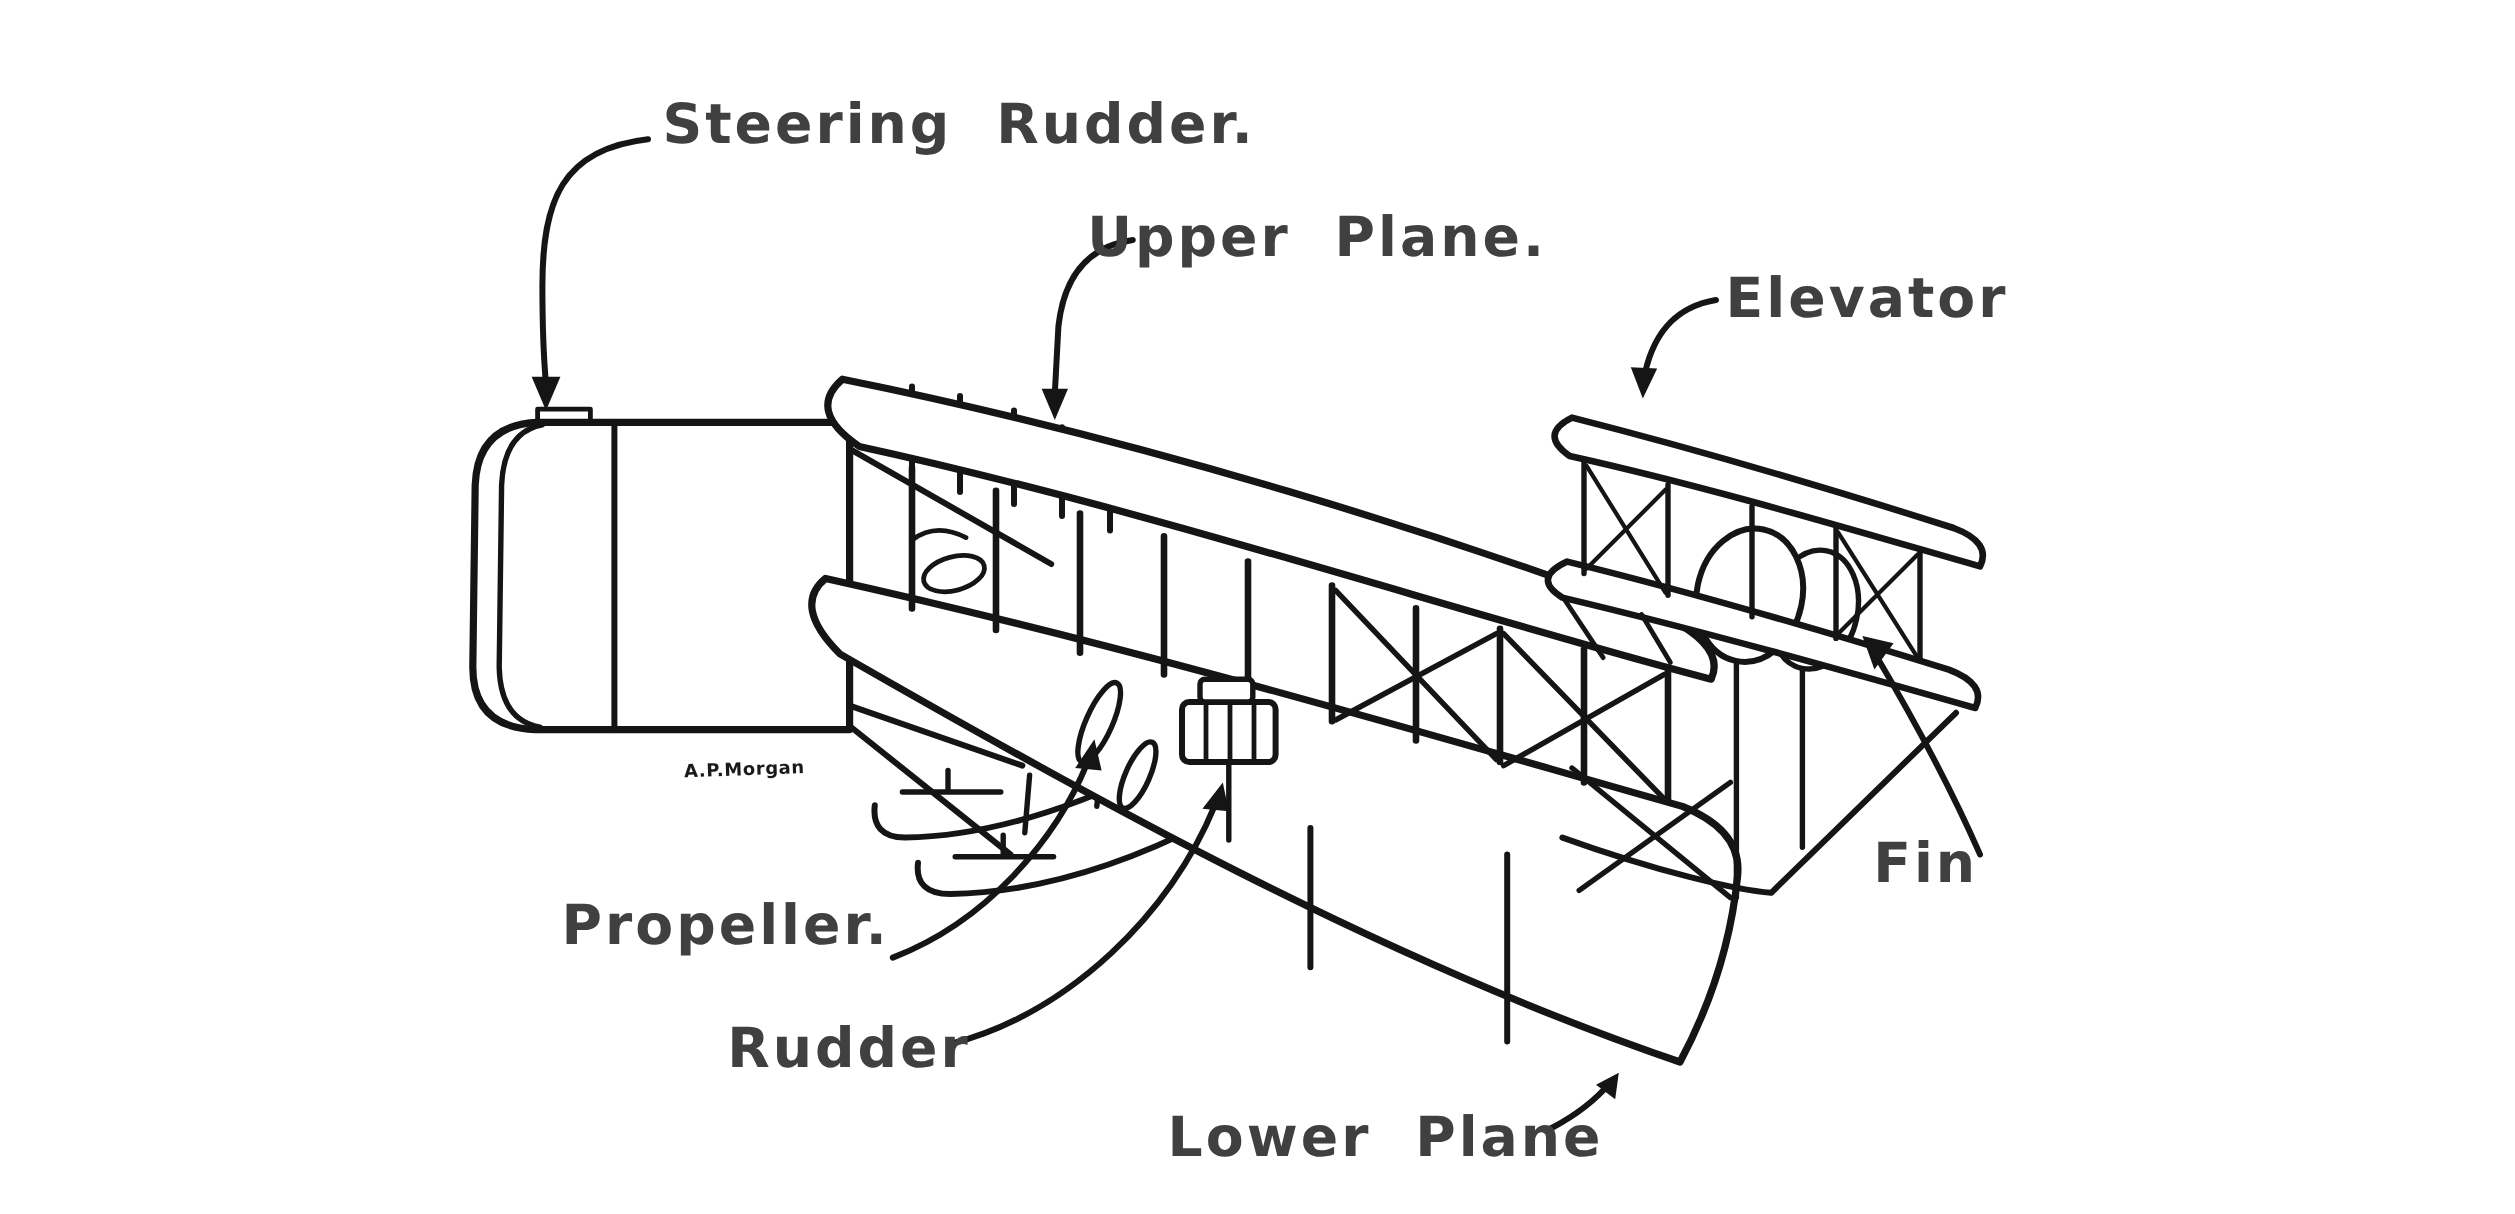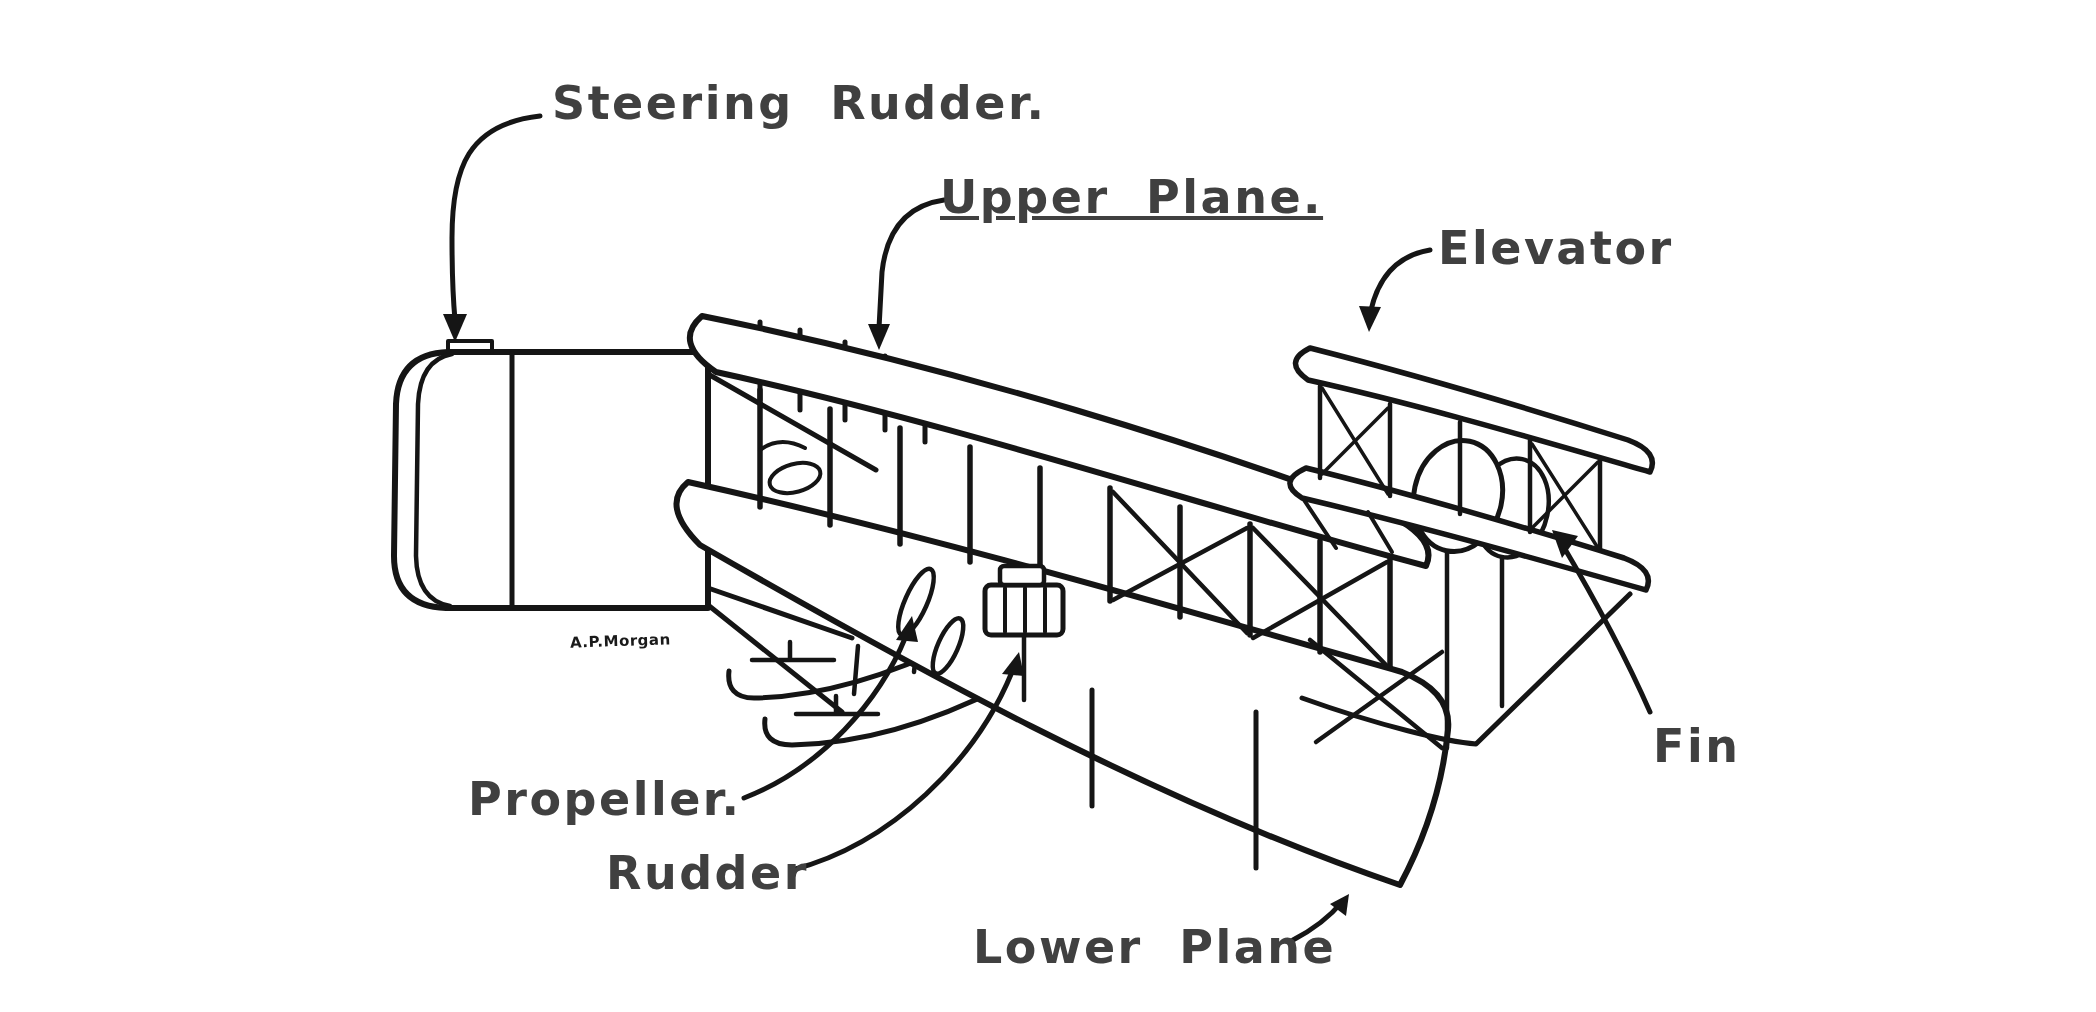--- a/index.html
+++ b/index.html
@@ -187,27 +187,27 @@
       </g>
       <g>
         <path d="M 1293,940 C 1316,928 1332,914 1342,902"></path>
         <path fill="#151515" stroke="none" d="M 1349,894 L 1330,904 L 1346,916 Z"></path>
       </g>
     </g>
   </svg>
 
   <div class="part-label" style="left:552px; top:76px;">Steering Rudder.</div>
 
-  <div class="part-label" style="left:940px; top:170px;text-decoration:underline;">Upper Plane.</div>
+  <div class="part-label" style="left:906px; top:170px;">Upper Plane.</div>
 
   <div class="part-label" style="left:1438px; top:221px;">Elevator</div>
 
-  <div class="part-label" style="left:1653px; top:692px;margin-top:27px;">Fin</div>
-
-  <div class="part-label" style="left:468px; top:772px;">Propeller.</div>
+  <div class="part-label" style="left:1561px; top:692px;">Fin</div>
+
+  <div class="part-label" style="left:468px; top:744px;">Propeller.</div>
 
   <div class="part-label" style="left:606px; top:846px;">Rudder</div>
 
   <div class="part-label" style="left:973px; top:920px;">Lower Plane</div>
 
   <div class="signature" style="left:570px; top:632px;">A.P.Morgan</div>
 
 </div>
 
 </body></html>

